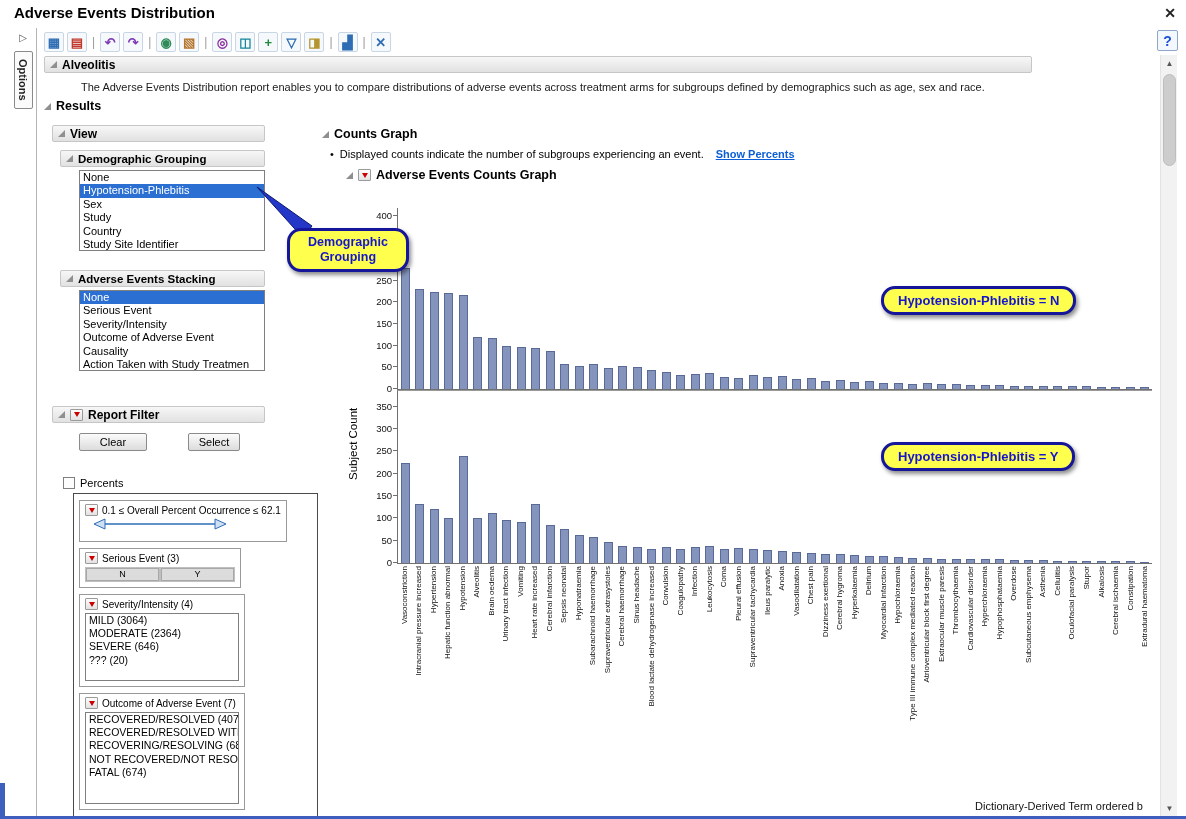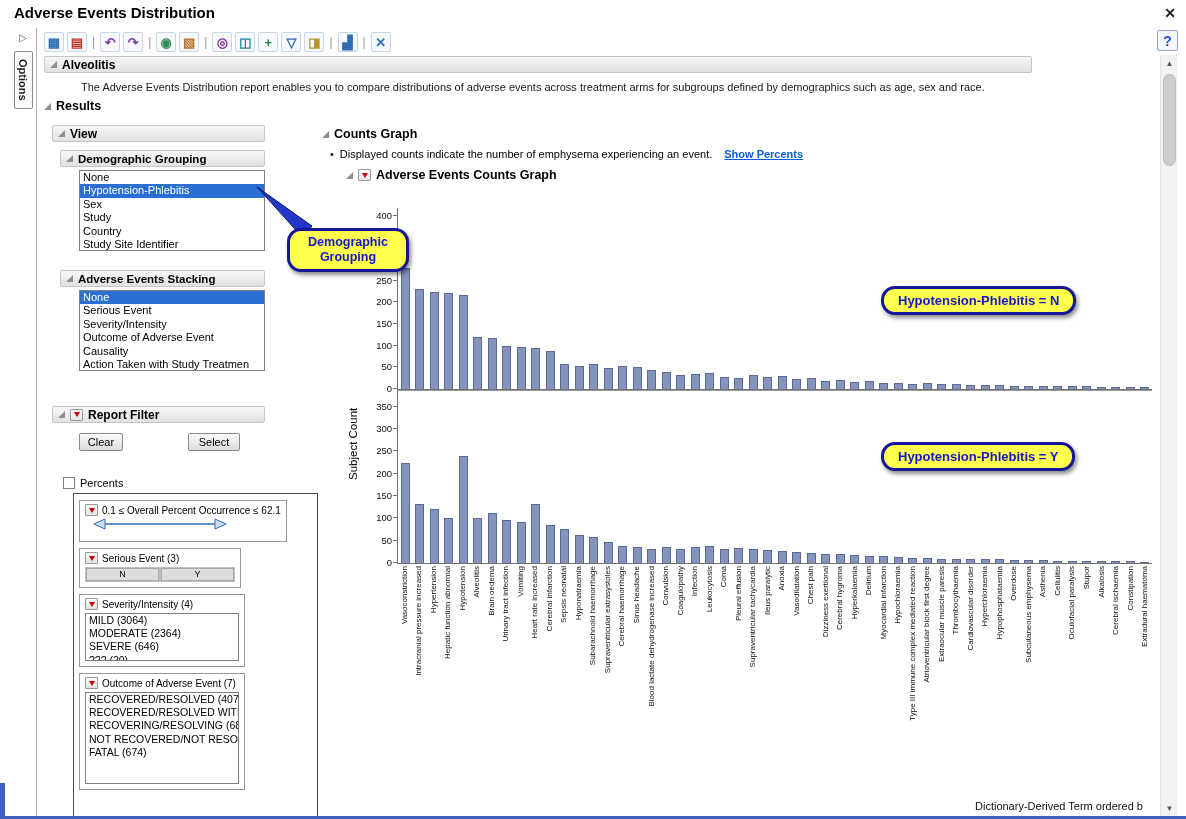--- a/index.html
+++ b/index.html
@@ -46,32 +46,32 @@
   
   .listbox { position: absolute; background: #fff; border: 1px solid #7f7f7f; overflow: hidden; }
   #dg-list { left: 79px; top: 170px; width: 186px; height: 81px; }
   #aes-list { left: 79px; top: 290px; width: 186px; height: 81px; }
   .li { font-size: 11px; line-height: 13.4px; padding: 0 3px; white-space: nowrap; color: #000; }
   .li.sel { background: #2a6fd1; color: #fff; }
 
   
   .btn { position: absolute; height: 18px; background: linear-gradient(#fbfbfb, #dcdcdc); border: 1px solid #8a8a8a;
          border-radius: 2px; font-size: 11px; display: flex; align-items: center; justify-content: center; color: #000; }
-  #clear-btn { left: 79px; top: 433px; width: 44px; }
+  #clear-btn { left: 79px; top: 433px; width: 68px; }
   #select-btn { left: 140px; top: 433px; width: 52px; margin-left: 48px; }
   .inverse-row { position: absolute; left: 63px; top: 477px; display: flex; align-items: center; gap: 5px; font-size: 11px; }
   .checkbox { width: 12px; height: 12px; border: 1px solid #808080; background: #fdfdfd; display: inline-block; }
   .filter-outer { position: absolute; left: 73px; top: 493px; width: 245px; height: 326px; border: 1px solid #4a4a4a; background: #fff; overflow: hidden; }
   .fgroup { margin: 6px 0 0 5px; border: 1px solid #999; background: #fff; padding: 3px 5px 5px 5px; width: fit-content; min-width: 160px; max-width: 232px; }
   .frow { display: flex; align-items: center; gap: 4px; font-size: 10px; font-weight: normal; color: #000; white-space: nowrap; }
   .seg { width: 150px; height: 15px; background: #bfbfbf; display: flex; gap: 2px; padding: 1px; margin-top: 3px; }
   .segcell { flex: 1; background: #dcdcdc; border: 1px solid #a8a8a8; font-size: 9px; line-height: 11px; text-align: center; color: #000; }
   .innerlist { border: 1px solid #7f7f7f; margin-top: 3px; width: 154px; overflow: hidden; background: #fff; }
   .innerlist .li { font-size: 10.5px; line-height: 13.2px; }
-  #severity-list { height: 48px; }
+  #severity-list { height: 68px; }
   #outcome-list { height: 92px; }
 
   
   .counts-hdr { left: 322px; top: 127px; }
   .note-row { position: absolute; left: 330px; top: 148px; font-size: 11px; color: #000; display: flex; gap: 12px; align-items: baseline; }
   .link { color: #0b5ed7; text-decoration: underline; font-weight: 600; }
   .aecg-hdr { left: 346px; top: 168px; }
 
   .panel { position: absolute; left: 397px; width: 755px; background: #fff; border-left: 1px solid #707070; border-bottom: 1px solid #707070; }
   #panel-n { top: 208px; height: 182px; }
@@ -256,21 +256,21 @@
         </div>
     </div>
   </div>
 
   <div class="plainhdr counts-hdr">
     <span class="disc"></span>
     <span>Counts Graph</span>
   </div>
   <div class="note-row">
     <span>•</span>
-    <span style="margin-left:-6px;">Displayed counts indicate the number of emphysema experiencing an event.</span>
+    <span style="margin-left:-6px;">Displayed counts indicate the number of subgroups experiencing an event.</span>
     <span class="link">Show Percents</span>
   </div>
   <div class="plainhdr aecg-hdr">
     <span class="disc"></span>
     <span class="rtri">
         <i></i>
       </span>
     <span>Adverse Events Counts Graph</span>
   </div>
 

